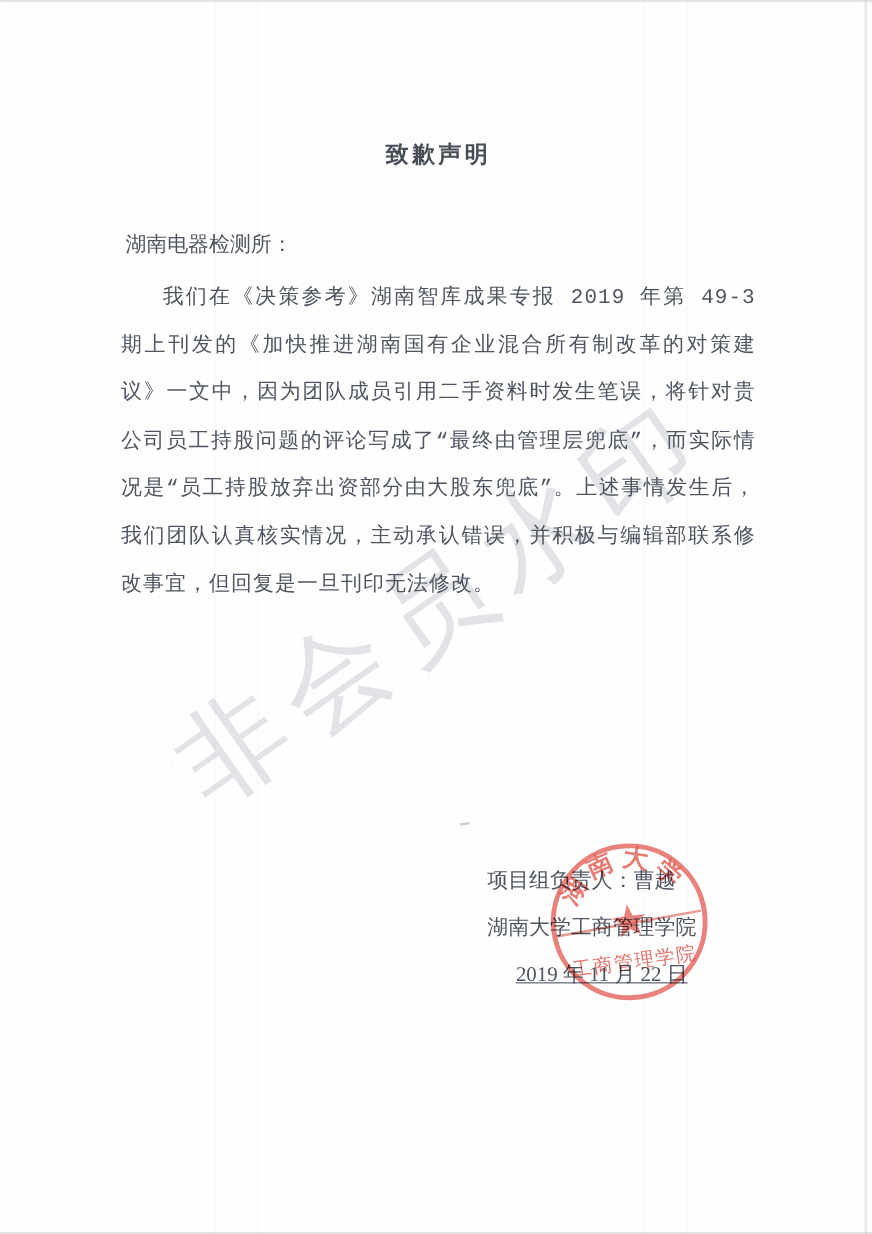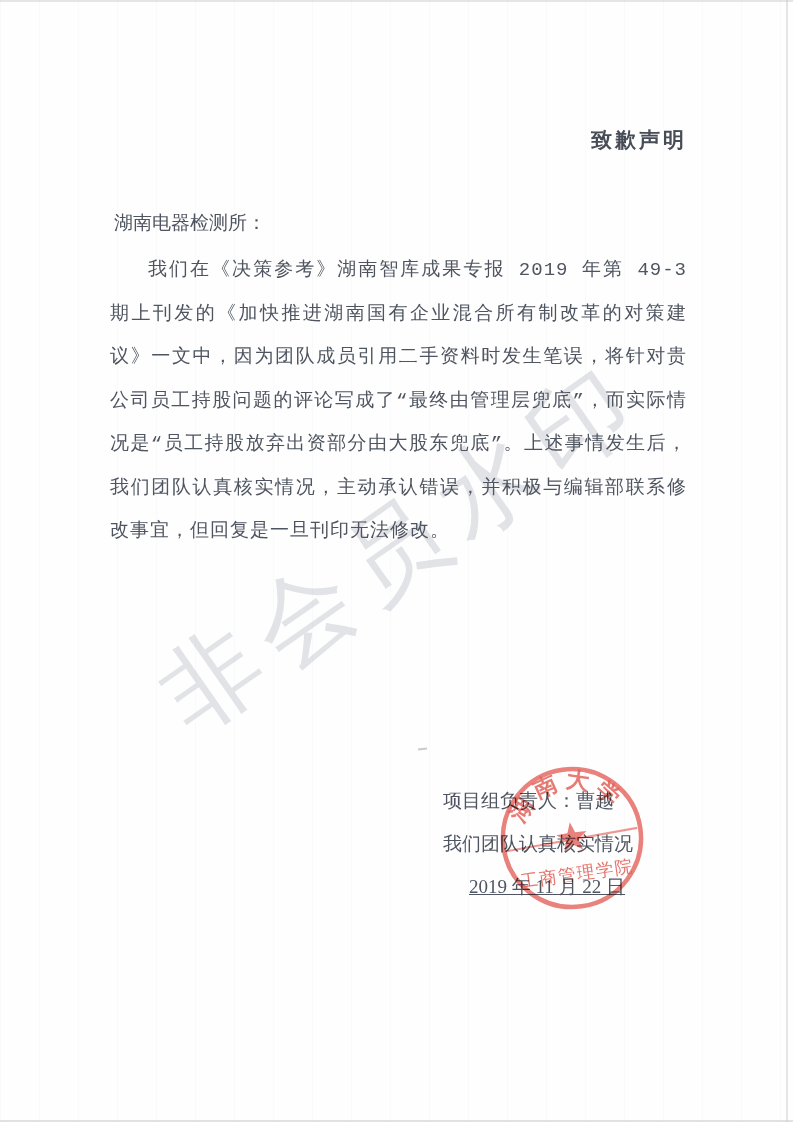--- a/index.html
+++ b/index.html
@@ -58,21 +58,21 @@
     position: absolute;
     left: 110px;
     width: 577px;
     top: 126px;
     color: #4f5560;
   }
   .doc-title {
     font-size: 21px;
     font-weight: bold;
     letter-spacing: 3px;
-    text-align: right;
+    text-align: center;
     color: #474d57;
     margin: 0 0 47px 0;
     line-height: 28px;
   }
   .salutation {
     font-size: 19px;
     line-height: 44px;
     margin: 4px;
   }
   .para {
@@ -128,21 +128,21 @@
     <p class="salutation">湖南电器检测所：</p>
 
     <p class="para">我们在《决策参考》湖南智库成果专报 2019 年第 49-3 期上刊发的《加快推进湖南国有企业混合所有制改革的对策建议》一文中，因为团队成员引用二手资料时发生笔误，将针对贵公司员工持股问题的评论写成了“最终由管理层兜底”，而实际情况是“员工持股放弃出资部分由大股东兜底”。上述事情发生后，我们团队认真核实情况，主动承认错误，并积极与编辑部联系修改事宜，但回复是一旦刊印无法修改。</p>
 
   </div>
 
   <div class="scan-mark"></div>
 
   <div class="signature">
     <div class="sig-line">项目组负责人：曹越</div>
-    <div class="sig-line">我们团队认真核实情况</div>
+    <div class="sig-line">湖南大学工商管理学院</div>
     <div class="sig-line sig-date">2019 年 11 月 22 日</div>
   </div>
 
   <div class="seal">
     <svg width="150" height="150" viewBox="0 0 150 150" xmlns="http://www.w3.org/2000/svg">
       <circle cx="75" cy="75" r="69" fill="none" stroke="#e2564d" stroke-width="4.5" opacity="0.8"></circle>
       <path id="sealArc" d="M 26.7,62.1 A 50,50 0 0 1 123.3,62.1" fill="none"></path>
       <text font-size="23" fill="#e2564d" opacity="0.85" letter-spacing="6" font-weight="bold" font-family="Liberation Serif, DejaVu Serif, serif">
         <textPath href="#sealArc" startOffset="50%" text-anchor="middle">湖南大学</textPath>
       </text>

